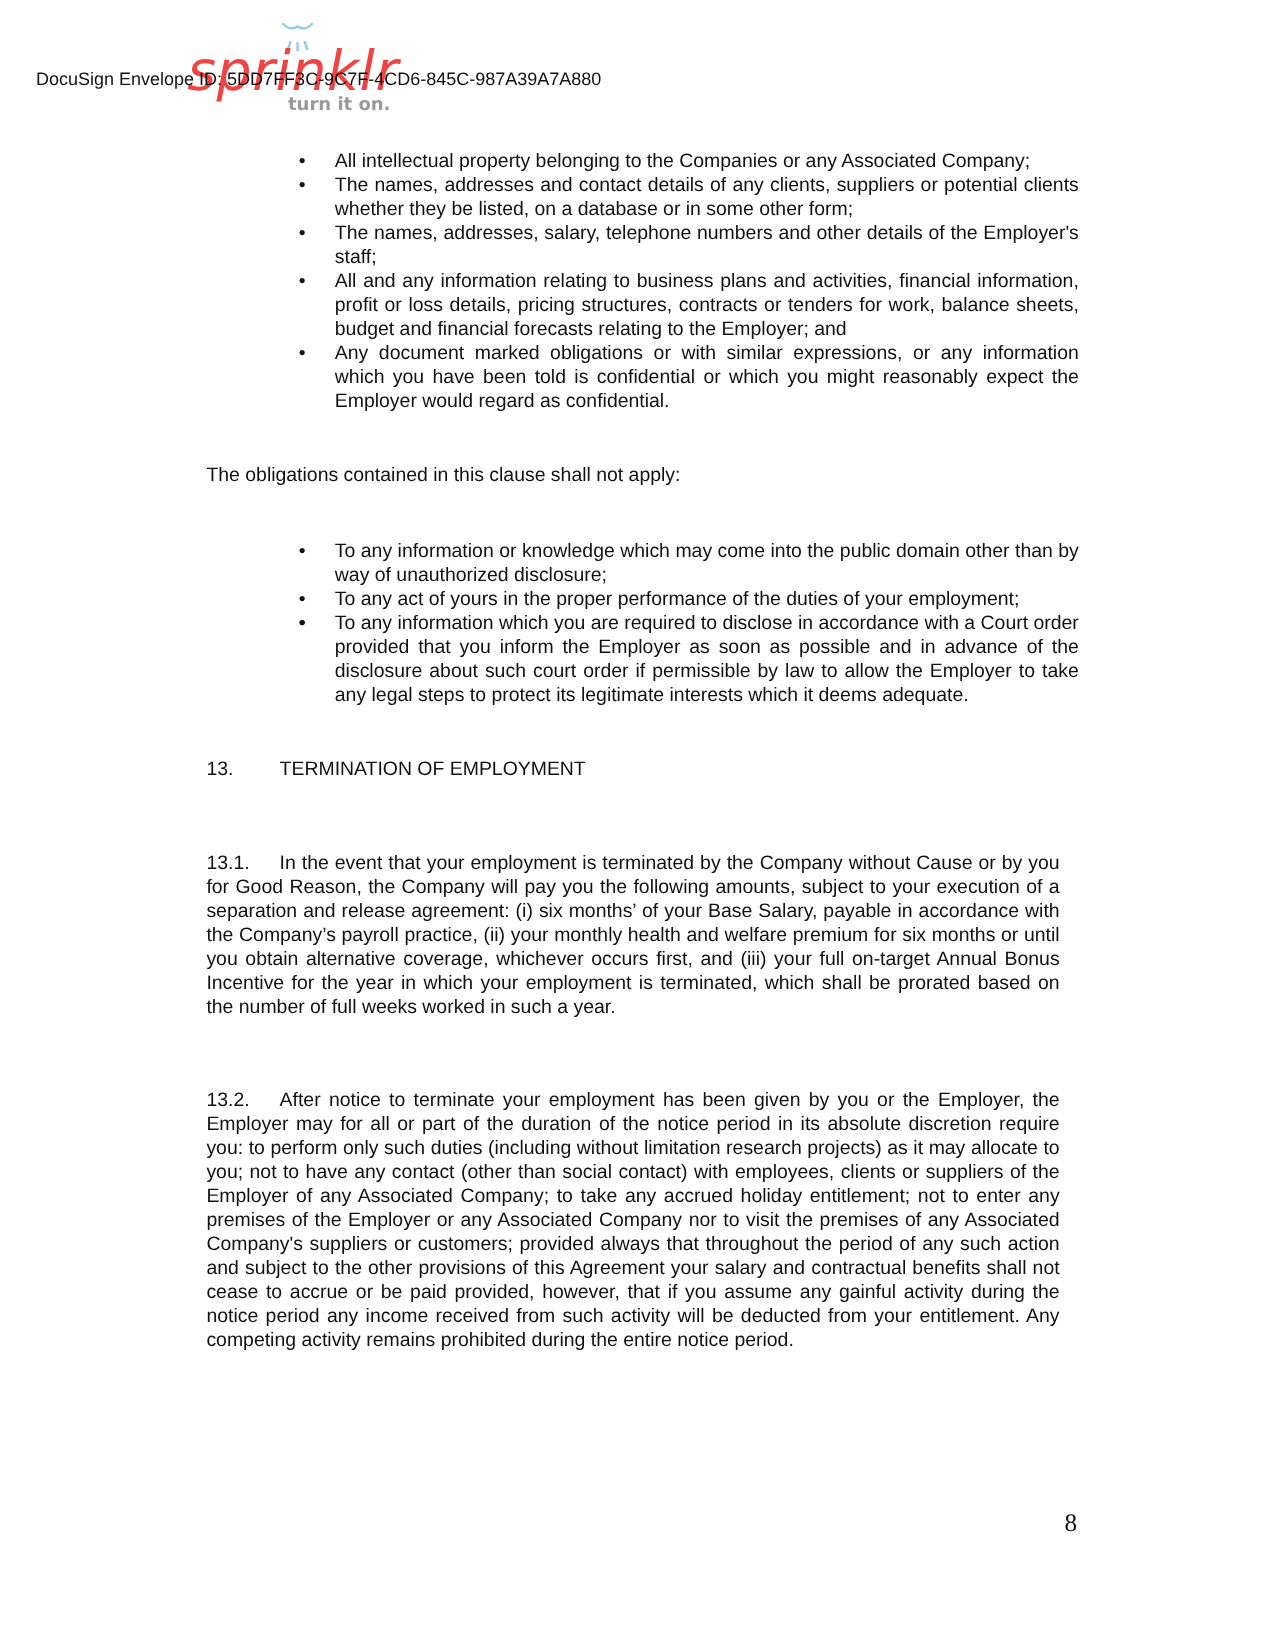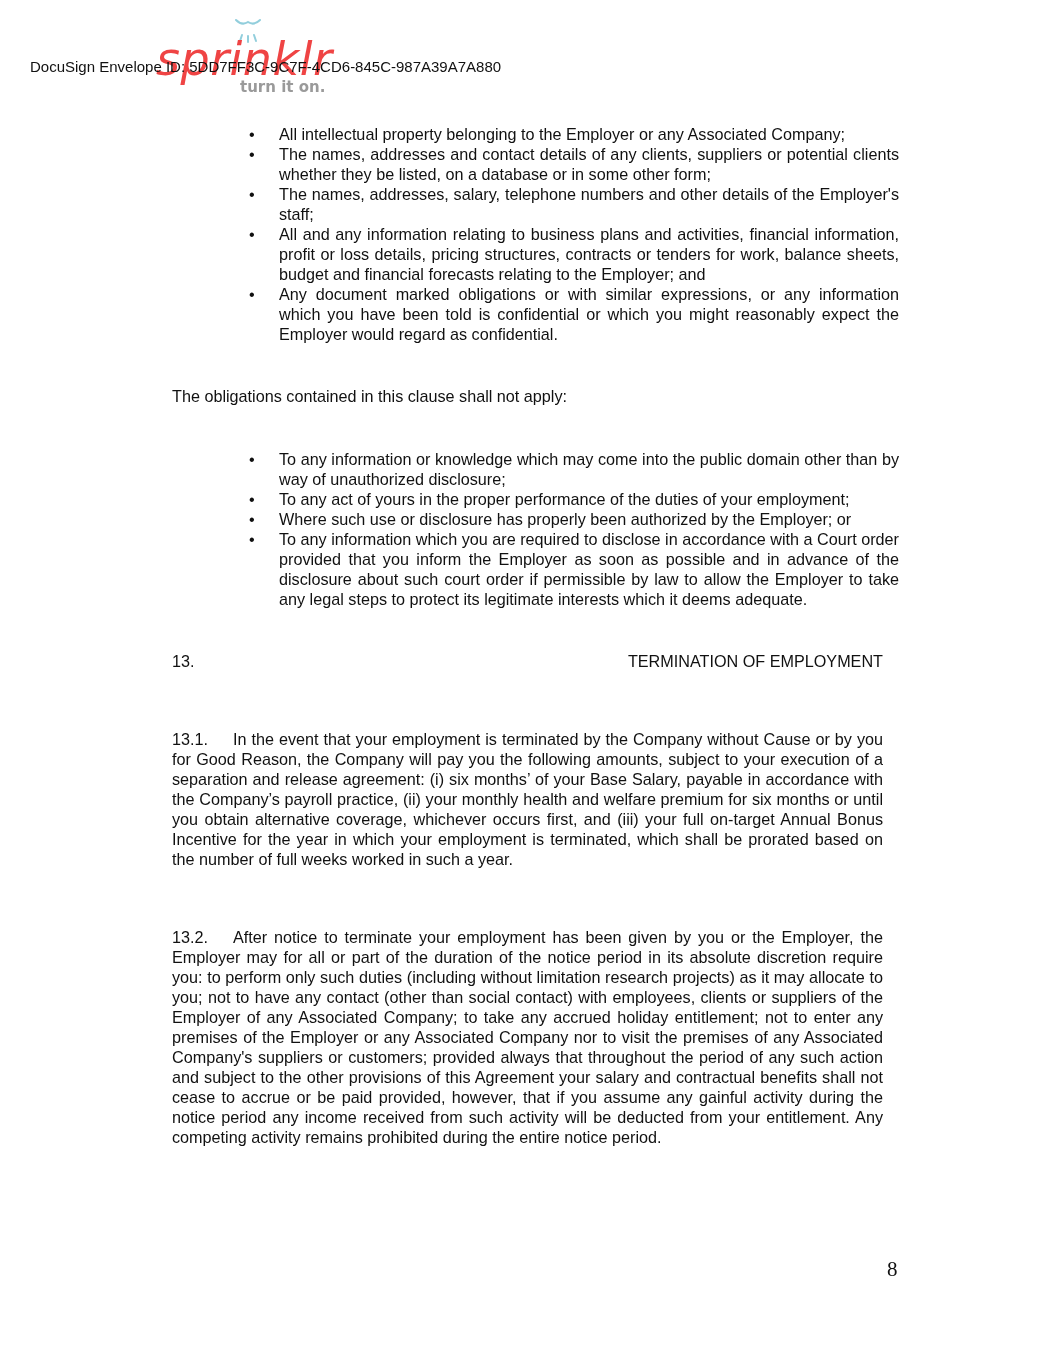--- a/index.html
+++ b/index.html
@@ -9,21 +9,21 @@
   .logo-word { position: absolute; left: 0; top: 22px; font-family: "DejaVu Sans", sans-serif; font-weight: 200; font-size: 46px; letter-spacing: 0.5px; color: #ef4444; line-height: 1; font-style: italic; }
   .logo-tag { position: absolute; left: 84px; top: 66px; font-family: "DejaVu Sans", sans-serif; font-size: 15px; color: #9a9a9a; line-height: 1; font-weight: bold; }
   .logo-burst { position: absolute; left: 72px; top: 0; width: 40px; height: 30px; }
   .doc { position: absolute; left: 156px; top: 124px; width: 743px; font-family: "Liberation Sans", sans-serif; font-size: 16.2px; line-height: 20px; text-align: justify; }
   ul.blist { list-style: none; margin: 0; padding: 0 0 0 123px; }
   ul.blist li { position: relative; margin: 0; }
   ul.blist li .bullet { position: absolute; left: -30px; top: 0; }
   p { margin: 16px; }
   .gap-a { height: 26px; }
   .gap-b { height: 27px; }
-  .heading { display: flex; justify-content: space-between; }
+  .heading { display: flex; }
   .num { display: inline-block; width: 61px; }
   .page-num { position: absolute; left: 887px; top: 1257px; font-family: "Liberation Serif", serif; font-size: 21px; color: #111; }
 </style>
 </head>
 <body>
 
 <div class="envelope">DocuSign Envelope ID: 5DD7FF3C-9C7F-4CD6-845C-987A39A7A880</div>
 
 <div class="logo">
   <svg class="logo-burst" viewBox="0 0 40 30">
@@ -33,35 +33,35 @@
       <line x1="26" y1="21" x2="28" y2="27"></line>
       <path d="M8 6 Q14 12 20 8 Q26 12 32 6"></path>
     </g>
   </svg>
   <div class="logo-word">sprinklr</div>
   <div class="logo-tag">turn it on.</div>
 </div>
 
 <div class="doc">
   <ul class="blist">
-    <li><span class="bullet">•</span><span>All intellectual property belonging to the Employer or any Associated Company;</span></li>
+    <li><span class="bullet">•</span><span>All intellectual property belonging to the Companies or any Associated Company;</span></li>
     <li><span class="bullet">•</span><span>The names, addresses and contact details of any clients, suppliers or potential clients whether they be listed, on a database or in some other form;</span></li>
     <li><span class="bullet">•</span><span>The names, addresses, salary, telephone numbers and other details of the Employer's staff;</span></li>
     <li><span class="bullet">•</span><span>All and any information relating to business plans and activities, financial information, profit or loss details, pricing structures, contracts or tenders for work, balance sheets, budget and financial forecasts relating to the Employer; and</span></li>
     <li><span class="bullet">•</span><span>Any document marked obligations or with similar expressions, or any information which you have been told is confidential or which you might reasonably expect the Employer would regard as confidential.</span></li>
   </ul>
 
   <div class="gap-a"></div>
   <p>The obligations contained in this clause shall not apply:</p>
   <div class="gap-b"></div>
 
   <ul class="blist">
     <li><span class="bullet">•</span><span>To any information or knowledge which may come into the public domain other than by way of unauthorized disclosure;</span></li>
     <li><span class="bullet">•</span><span>To any act of yours in the proper performance of the duties of your employment;</span></li>
-    <li><span class="bullet">•</span><span>Where such use or disclosure has properly been authorized by the Employer; or</span></li>
+    <li><span class="bullet">•</span></li>
     <li><span class="bullet">•</span><span>To any information which you are required to disclose in accordance with a Court order provided that you inform the Employer as soon as possible and in advance of the disclosure about such court order if permissible by law to allow the Employer to take any legal steps to protect its legitimate interests which it deems adequate.</span></li>
   </ul>
 
   <div class="gap-a"></div>
   <p class="heading">
     <span class="num">13.</span>
     <span>TERMINATION OF EMPLOYMENT</span>
   </p>
   <div class="gap-a"></div>
 

